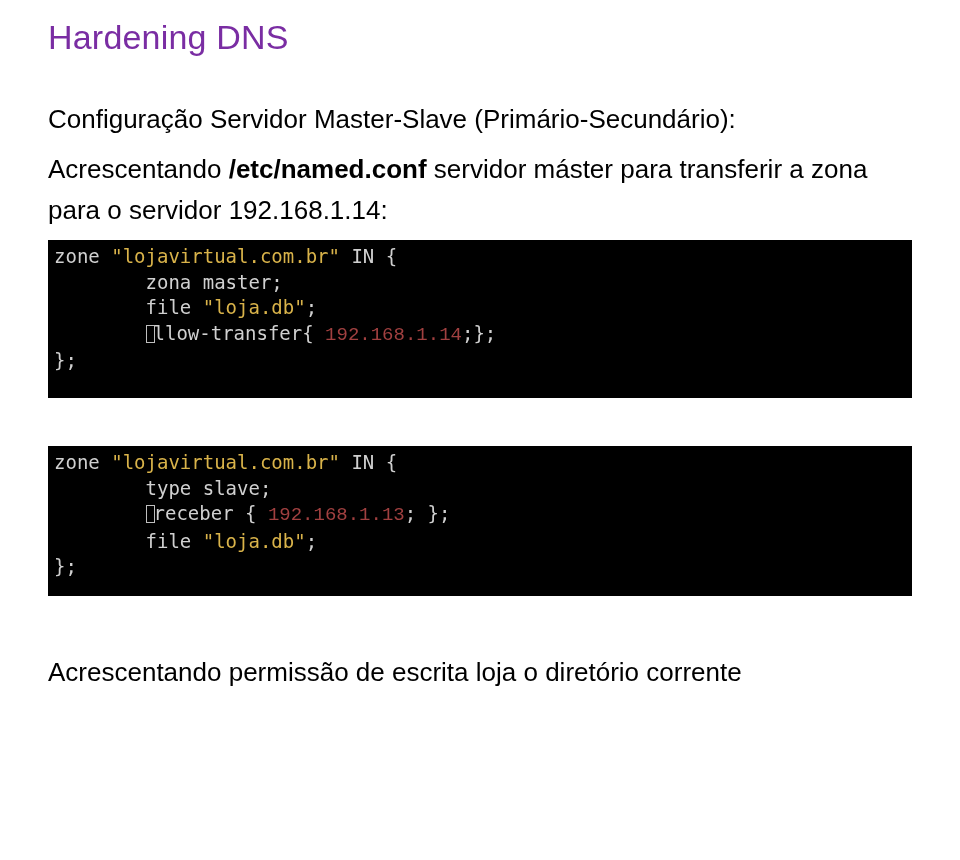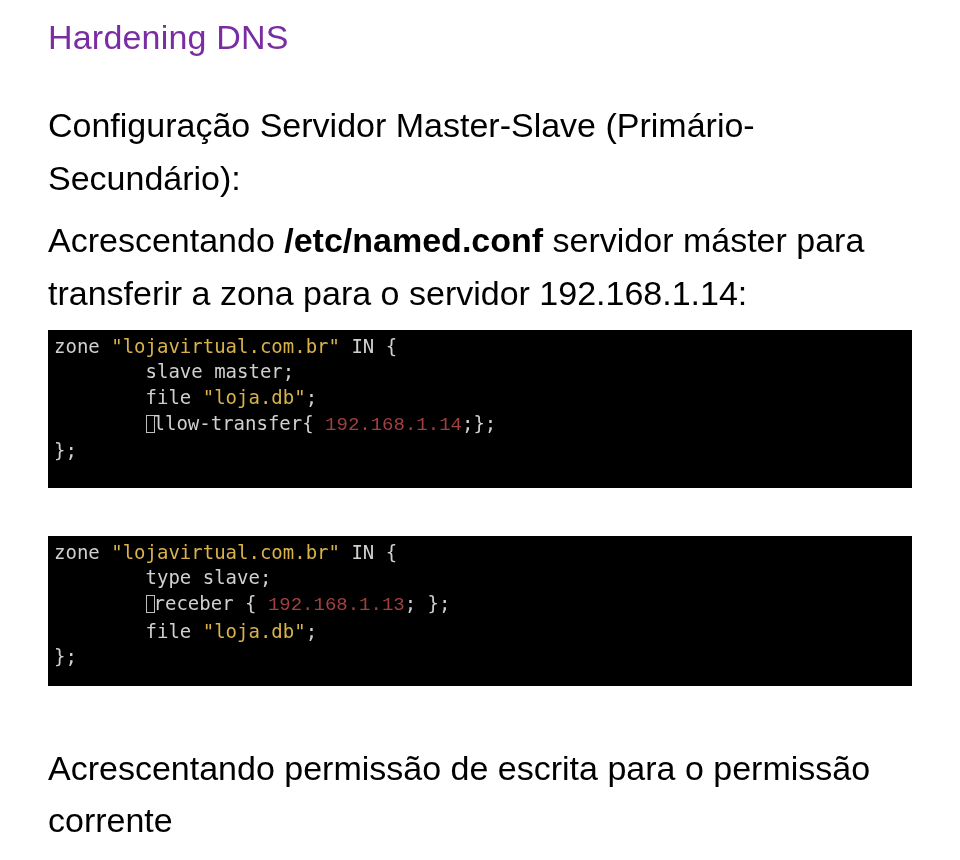--- a/index.html
+++ b/index.html
@@ -15,21 +15,21 @@
     box-sizing: border-box;
   }
   .title {
     color: #7a2da3;
     font-weight: 400;
     font-size: 34px;
     margin: 0 0 42px 0;
     letter-spacing: 0.2px;
   }
   .para {
-    font-size: 34px;
+    font-size: 26px;
     line-height: 1.55;
     margin: 0 0 10px 0;
     color: #000;
   }
   .bold {
     font-weight: 700;
     text-align: right;
   }
   .termblock {
     background: #000000;
@@ -68,32 +68,32 @@
 
   <h1 class="title">Hardening DNS</h1>
 
   <p class="para">Configuração Servidor Master-Slave (Primário-Secundário):</p>
 
   <p class="para">
     <span>Acrescentando </span><span class="bold">/etc/named.conf</span><span> servidor máster para transferir a zona para o servidor 192.168.1.14:</span>
   </p>
 
   <div class="termblock first"><span>zone </span><span class="str">"lojavirtual.com.br"</span><span> IN {</span>
-<span>        slave master;</span>
+<span>        zona master;</span>
 <span>        file </span><span class="str">"loja.db"</span><span>;</span>
 <span>        </span><span class="cursor-box"></span><span>llow-transfer{ </span><span class="num">192.168.1.14</span><span>;};</span>
 <span>};</span></div>
 
   <div class="gap-lg"></div>
 
 
   <div class="termblock second"><span>zone </span><span class="str">"lojavirtual.com.br"</span><span> IN {</span>
 <span>        type slave;</span>
 <span>        </span><span class="cursor-box"></span><span>receber { </span><span class="num">192.168.1.13</span><span>; };</span>
 <span>        file </span><span class="str">"loja.db"</span><span>;</span>
 <span>};</span></div>
 
   <div class="gap-xl"></div>
 
-  <p class="para">Acrescentando permissão de escrita para o permissão corrente</p>
+  <p class="para">Acrescentando permissão de escrita loja o diretório corrente</p>
 
 
 </div>
 
 </body></html>

